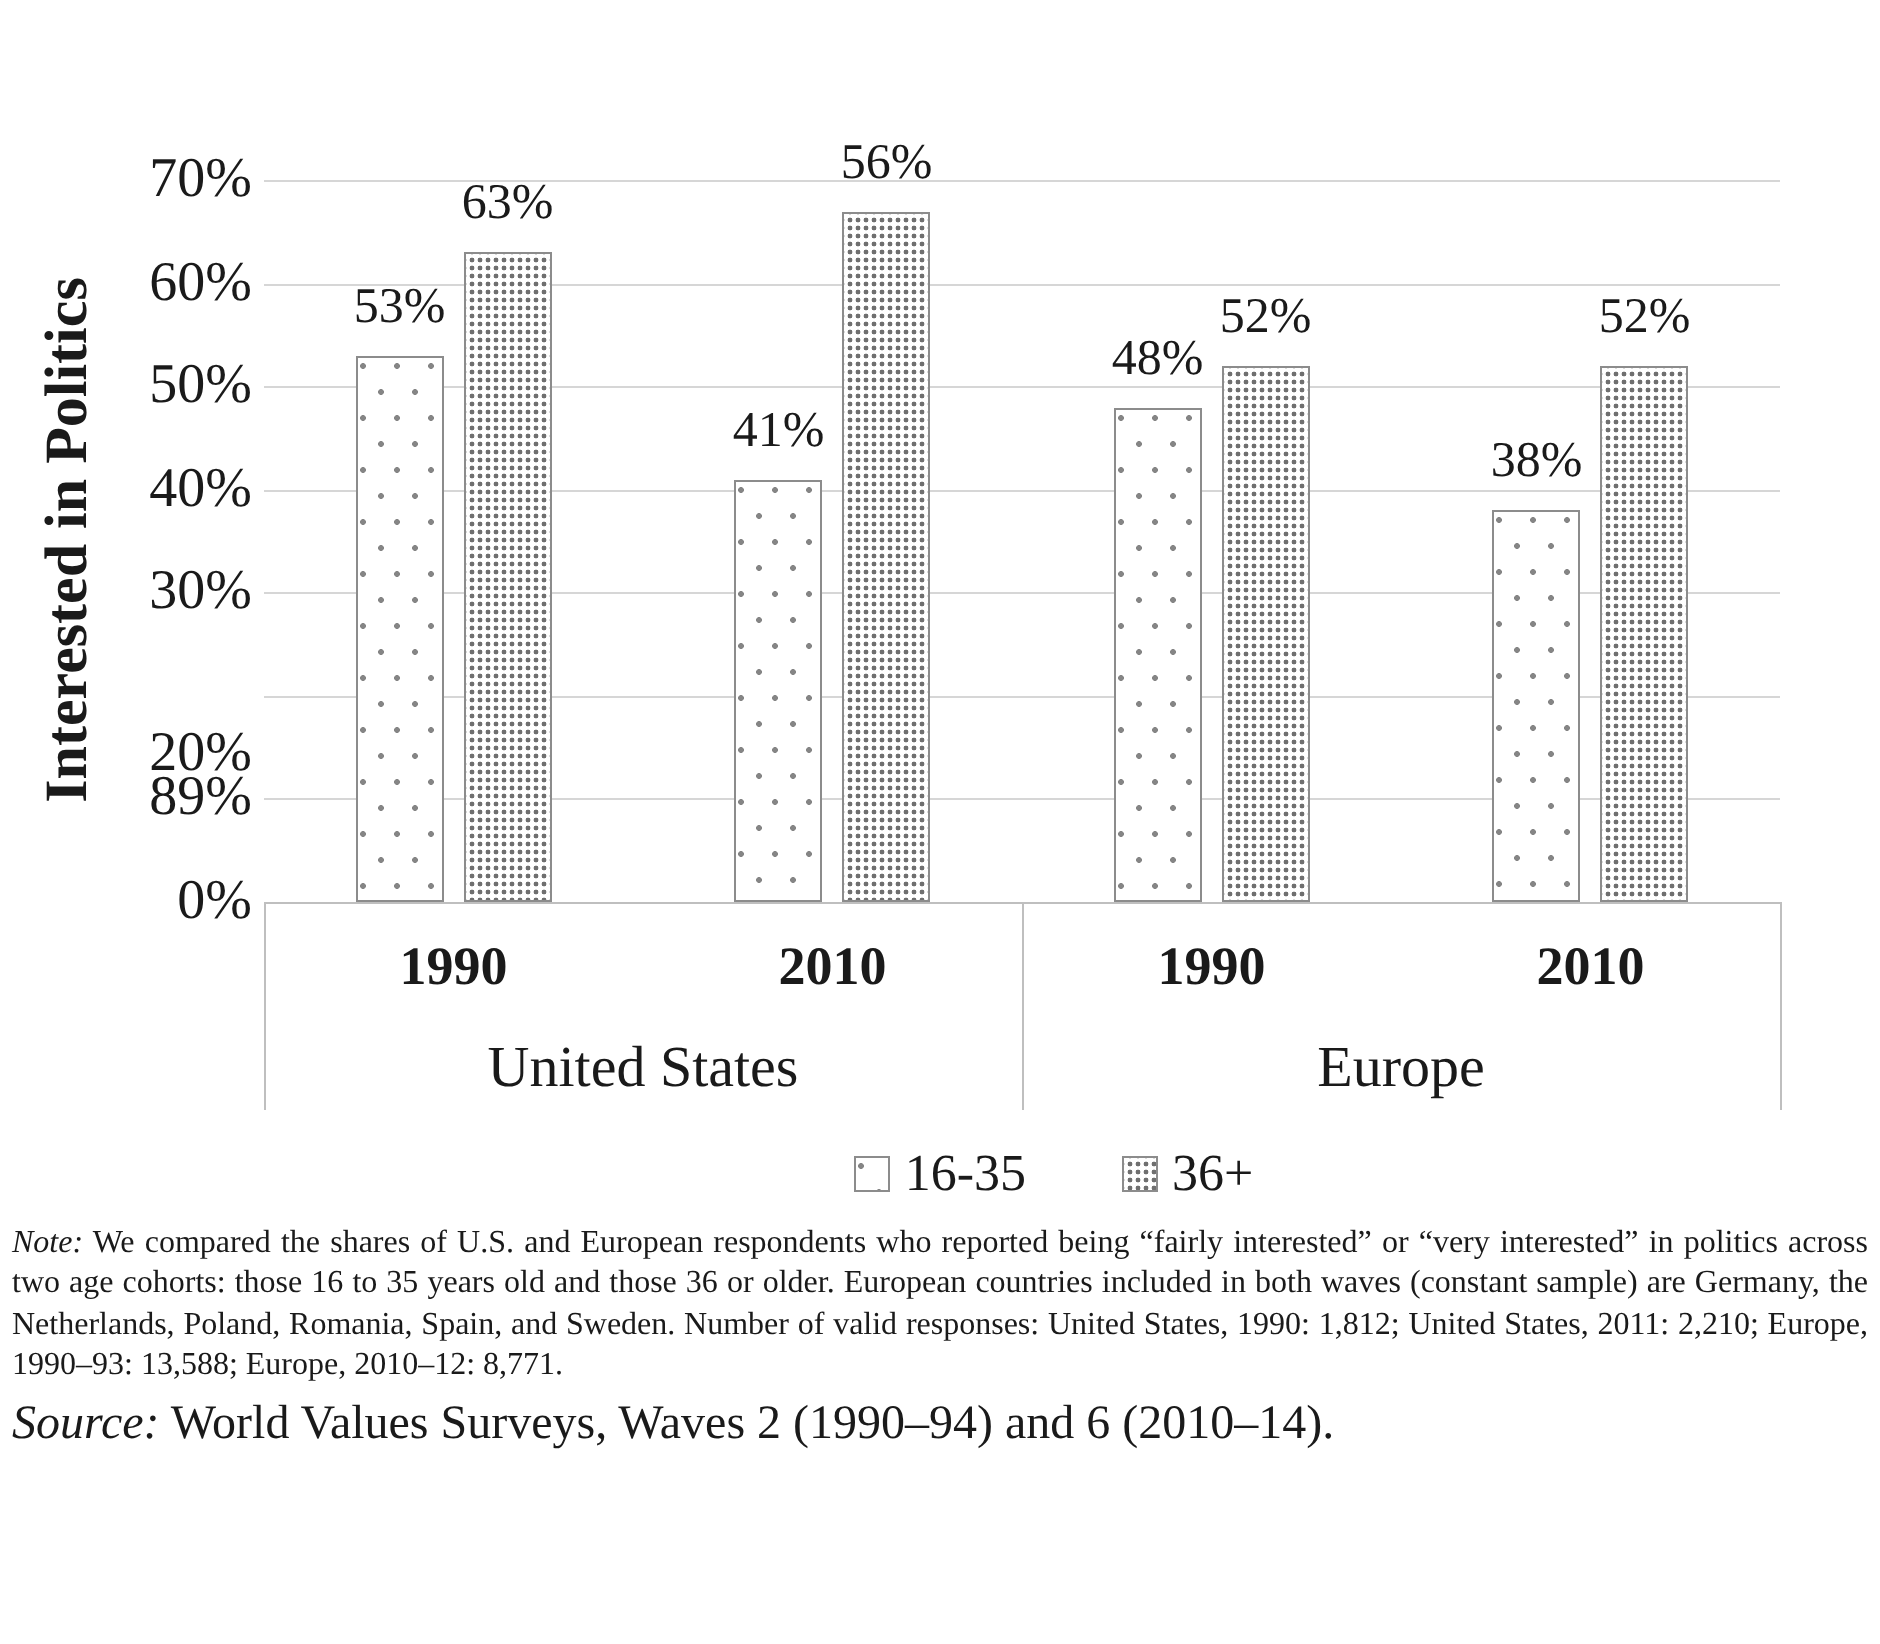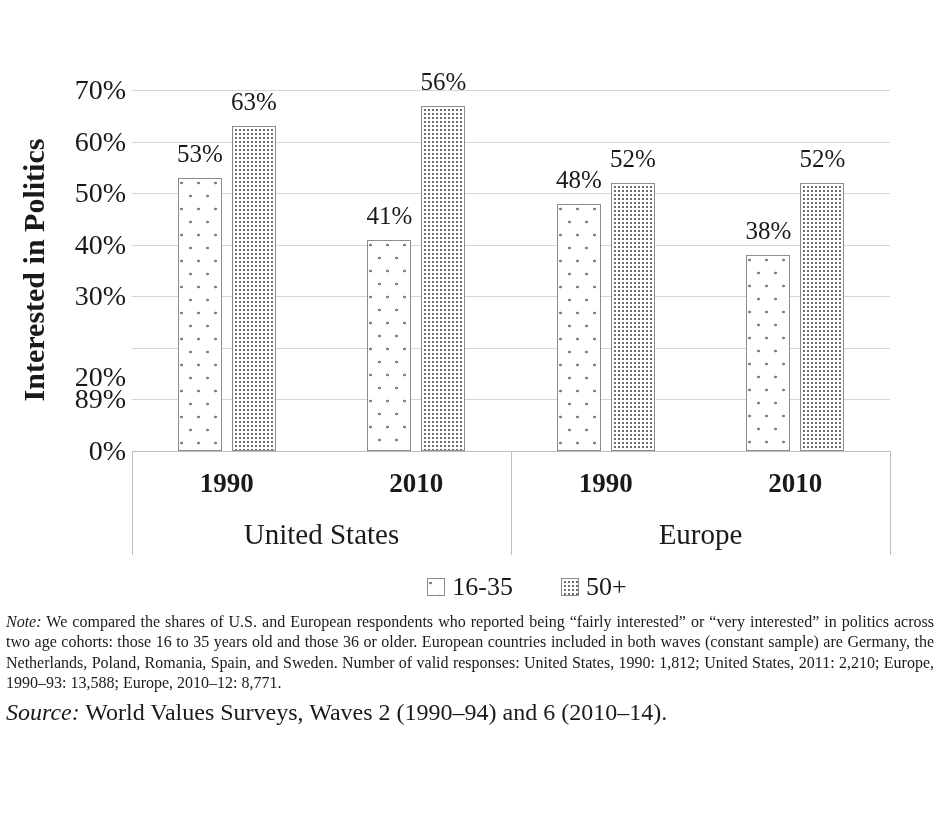--- a/index.html
+++ b/index.html
@@ -126,21 +126,21 @@
         <div class="cat-group" style="left: 171.5px; top: 518px;">United States</div>
         <div class="cat-group" style="left: 550.5px; top: 518px;">Europe</div>
       </div>
     <div class="legend" id="legend">
         <div class="legend-item">
           <div class="legend-swatch pat-sparse"></div>
           <div>16-35</div>
         </div>
         <div class="legend-item">
           <div class="legend-swatch pat-dense"></div>
-          <div>50+</div>
+          <div>36+</div>
         </div>
       </div>
   </div>
 
   <div class="notes">
     <p class="note-p"><span class="lbl-italic">Note:</span> <span>We compared the shares of U.S. and European respondents who reported being “fairly interested” or “very interested” in politics across two age cohorts: those 16 to 35 years old and those 36 or older. European countries included in both waves (constant sample) are Germany, the Netherlands, Poland, Romania, Spain, and Sweden. Number of valid responses: United States, 1990: 1,812; United States, 2011: 2,210; Europe, 1990–93: 13,588; Europe, 2010–12: 8,771.</span></p>
     <p class="source-p"><span class="lbl-italic">Source:</span> <span>World Values Surveys, Waves 2 (1990–94) and 6 (2010–14).</span></p>
   </div>
 
 </div>

